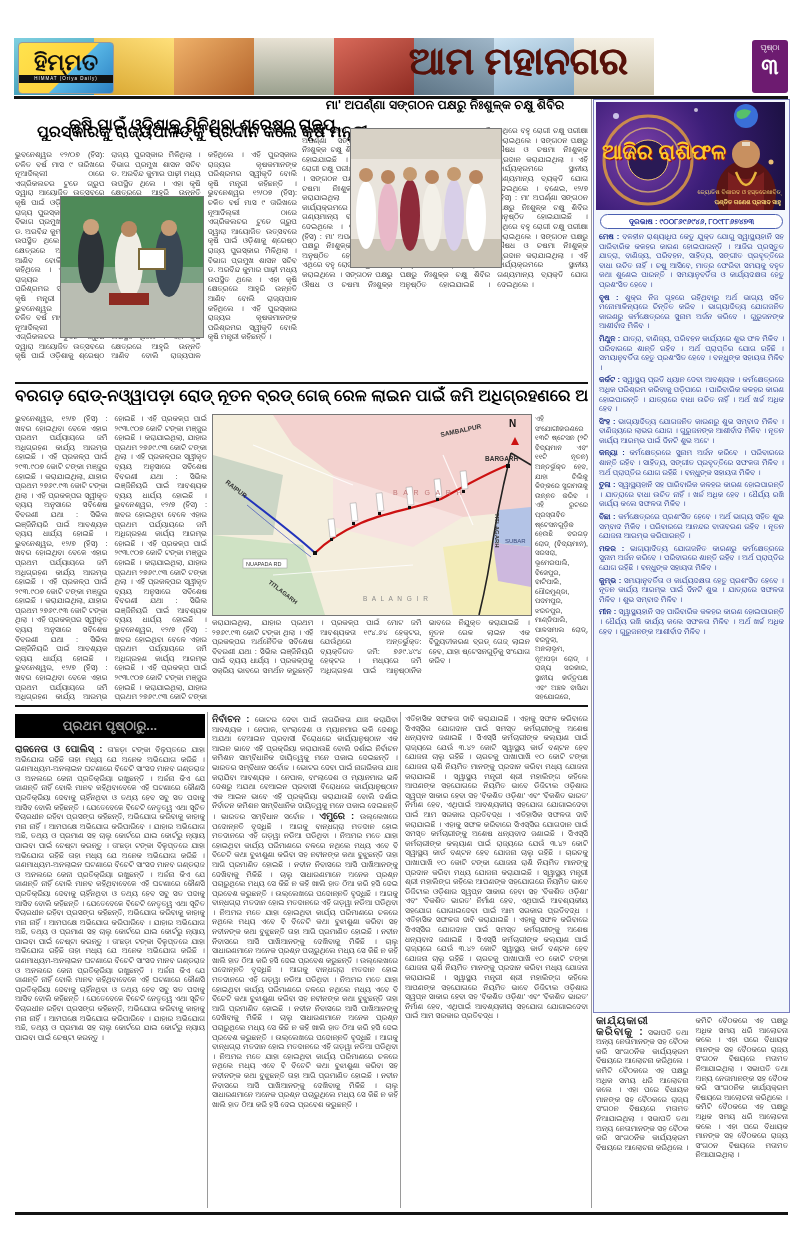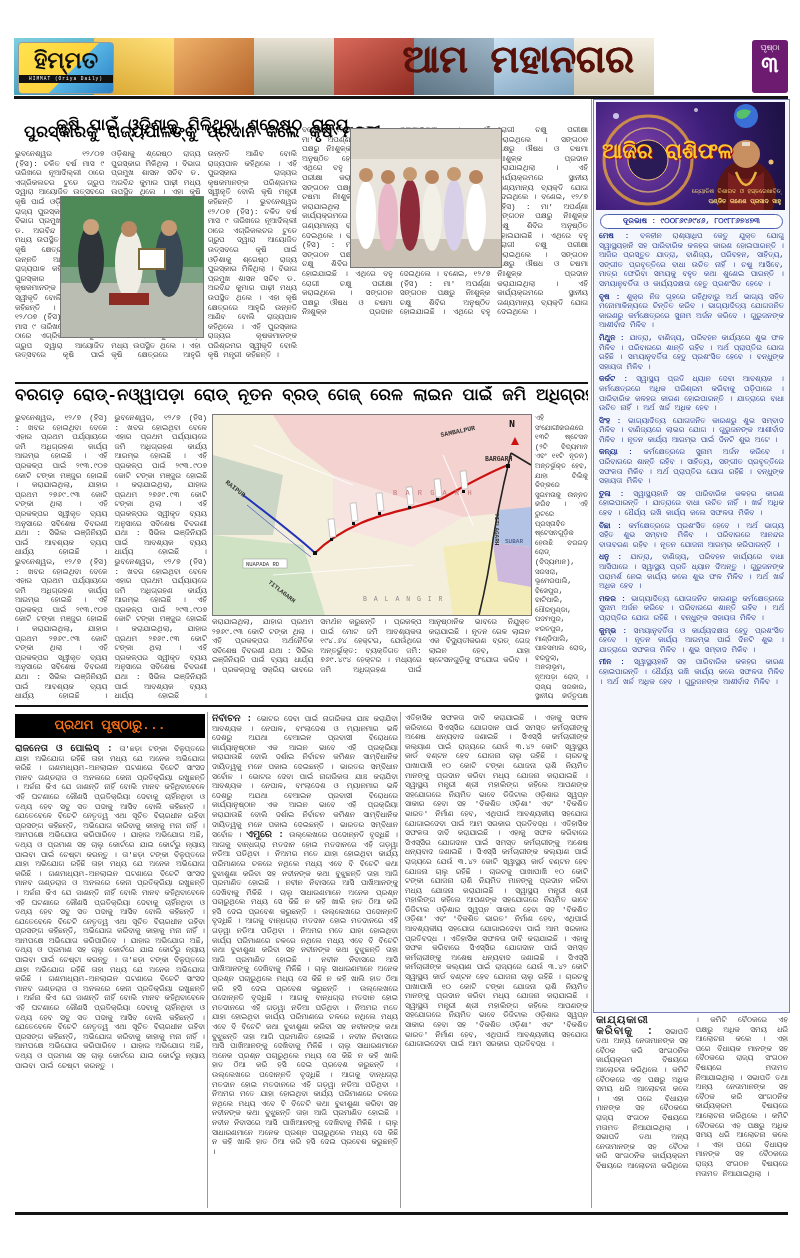--- a/index.html
+++ b/index.html
@@ -1,17 +1,17 @@
 <!DOCTYPE html>
 <html><head>
 <meta charset="utf-8">
 <style>
   html,body{margin:0;padding:0;background:#fff;}
   .page{position:relative;width:800px;height:1258px;background:#fff;overflow:hidden;
-        font-family:Liberation Mono, monospace;color:#1c1c1c;}
+        font-family:Liberation Sans, sans-serif;color:#1c1c1c;}
   .abs{position:absolute;}
   .bt{font-size:7.5px;line-height:9.6px;text-align:justify;overflow:hidden;color:#1e1e1e;}
   .cols2{column-count:2;column-gap:7px;}
   .cols3{column-count:3;column-gap:7px;}
   .hl{font-weight:bold;color:#000;text-align:center;white-space:nowrap;overflow:hidden;}
   .rule{background:#141414;}
   .vrule{background:#9a9a9a;width:1px;}
   .lead{font-weight:bold;font-size:9.5px;}
   
   .collage{display:flex;height:57px;overflow:hidden;}
@@ -27,21 +27,21 @@
   
   .horo{border:1.5px solid #7a7fc0;background:#f3f7fd;}
   .horo-banner{background:radial-gradient(circle at 22% 45%,#7a3fa8 0%,#3c1e78 45%,#1a1040 100%);
                position:relative;overflow:hidden;}
   .horo-title{font-size:21px;font-weight:900;color:#ffc928;text-shadow:1px 1px 0 #a01010;}
   .horo-credit{font-size:6px;color:#ffe07a;text-align:right;line-height:8px;}
   .pill{background:#fff;border:1px solid #4a5fb0;border-radius:8px;color:#20309a;
         font-size:7.5px;font-weight:bold;text-align:center;line-height:13px;}
   .horo-text{color:#1b2f86;}
   .horo-text p{margin:0 0 3px 0;}
-  .blackbox{background:#000;color:#f97316;font-weight:bold;font-size:13px;text-align:center;line-height:24px;}
+  .blackbox{background:#000;color:#a3a3a3;font-weight:bold;font-size:13px;text-align:center;line-height:24px;}
   .photo{border:1px solid #777;overflow:hidden;}
 </style>
 </head>
 <body>
 
 <div class="page">
 
   <div class="abs" style="left:14px;top:38px;width:774px;height:57px;">
     <div class="collage abs" style="left:0;top:0;width:640px;">
       <div class="tile" style="background:linear-gradient(160deg,#7fd0e0,#2e8fae);"></div>
@@ -82,20 +82,21 @@
       <circle cx="30" cy="30" r="8" fill="#caa27c"></circle>
       <ellipse cx="68" cy="66" rx="14" ry="36" fill="#f0ede4"></ellipse>
       <circle cx="68" cy="32" r="8" fill="#b98a63"></circle>
       <ellipse cx="108" cy="64" rx="14" ry="36" fill="#3a4754"></ellipse>
       <circle cx="108" cy="31" r="8" fill="#c69b74"></circle>
       <rect x="78" y="52" width="26" height="20" fill="#fff" stroke="#7c6a3a" stroke-width="2"></rect>
       <rect x="48" y="96" width="40" height="12" fill="#8e2b22"></rect>
     </svg>
   </div>
 
+  <div class="abs hl" style="left:302px;top:98px;width:286px;font-size:12.5px;">ମା' ଅପର୍ଣ୍ଣା ସଙ୍ଗଠନ ପକ୍ଷରୁ ନିଃଶୁଳ୍କ ଚକ୍ଷୁ ଶିବିର</div>
   <div class="abs bt cols3" style="left:302px;top:126px;width:286px;height:255px;">ବଣେଇ, ୧୨/୭ (ହିସ) : ମା' ଅପର୍ଣ୍ଣା ସଙ୍ଗଠନ ପକ୍ଷରୁ ନିଃଶୁଳ୍କ ଚକ୍ଷୁ ଶିବିର ଅନୁଷ୍ଠିତ ହୋଇଯାଇଛି । ଏଥିରେ ବହୁ ରୋଗୀ ଚକ୍ଷୁ ପରୀକ୍ଷା କରାଇଥିଲେ । ସଙ୍ଗଠନ ପକ୍ଷରୁ ଔଷଧ ଓ ଚଷମା ନିଃଶୁଳ୍କ ପ୍ରଦାନ କରାଯାଇଥିଲା । ଏହି କାର୍ଯ୍ୟକ୍ରମରେ ସ୍ଥାନୀୟ ଗଣ୍ୟମାନ୍ୟ ବ୍ୟକ୍ତି ଯୋଗ ଦେଇଥିଲେ । ବଣେଇ, ୧୨/୭ (ହିସ) : ମା' ଅପର୍ଣ୍ଣା ସଙ୍ଗଠନ ପକ୍ଷରୁ ନିଃଶୁଳ୍କ ଚକ୍ଷୁ ଶିବିର ଅନୁଷ୍ଠିତ ହୋଇଯାଇଛି । ଏଥିରେ ବହୁ ରୋଗୀ ଚକ୍ଷୁ ପରୀକ୍ଷା କରାଇଥିଲେ । ସଙ୍ଗଠନ ପକ୍ଷରୁ ଔଷଧ ଓ ଚଷମା ନିଃଶୁଳ୍କ ପ୍ରଦାନ କରାଯାଇଥିଲା । ଏହି କାର୍ଯ୍ୟକ୍ରମରେ ସ୍ଥାନୀୟ ଗଣ୍ୟମାନ୍ୟ ବ୍ୟକ୍ତି ଯୋଗ ଦେଇଥିଲେ । ବଣେଇ, ୧୨/୭ (ହିସ) : ମା' ଅପର୍ଣ୍ଣା ସଙ୍ଗଠନ ପକ୍ଷରୁ ନିଃଶୁଳ୍କ ଚକ୍ଷୁ ଶିବିର ଅନୁଷ୍ଠିତ ହୋଇଯାଇଛି । ଏଥିରେ ବହୁ ରୋଗୀ ଚକ୍ଷୁ ପରୀକ୍ଷା କରାଇଥିଲେ । ସଙ୍ଗଠନ ପକ୍ଷରୁ ଔଷଧ ଓ ଚଷମା ନିଃଶୁଳ୍କ ପ୍ରଦାନ କରାଯାଇଥିଲା । ଏହି କାର୍ଯ୍ୟକ୍ରମରେ ସ୍ଥାନୀୟ ଗଣ୍ୟମାନ୍ୟ ବ୍ୟକ୍ତି ଯୋଗ ଦେଇଥିଲେ । ବଣେଇ, ୧୨/୭ (ହିସ) : ମା' ଅପର୍ଣ୍ଣା ସଙ୍ଗଠନ ପକ୍ଷରୁ ନିଃଶୁଳ୍କ ଚକ୍ଷୁ ଶିବିର ଅନୁଷ୍ଠିତ ହୋଇଯାଇଛି । ଏଥିରେ ବହୁ ରୋଗୀ ଚକ୍ଷୁ ପରୀକ୍ଷା କରାଇଥିଲେ । ସଙ୍ଗଠନ ପକ୍ଷରୁ ଔଷଧ ଓ ଚଷମା ନିଃଶୁଳ୍କ ପ୍ରଦାନ କରାଯାଇଥିଲା । ଏହି କାର୍ଯ୍ୟକ୍ରମରେ ସ୍ଥାନୀୟ ଗଣ୍ୟମାନ୍ୟ ବ୍ୟକ୍ତି ଯୋଗ ଦେଇଥିଲେ । ବଣେଇ, ୧୨/୭ (ହିସ) : ମା' ଅପର୍ଣ୍ଣା ସଙ୍ଗଠନ ପକ୍ଷରୁ ନିଃଶୁଳ୍କ ଚକ୍ଷୁ ଶିବିର ଅନୁଷ୍ଠିତ ହୋଇଯାଇଛି । ଏଥିରେ ବହୁ ରୋଗୀ ଚକ୍ଷୁ ପରୀକ୍ଷା କରାଇଥିଲେ । ସଙ୍ଗଠନ ପକ୍ଷରୁ ଔଷଧ ଓ ଚଷମା ନିଃଶୁଳ୍କ ପ୍ରଦାନ କରାଯାଇଥିଲା । ଏହି କାର୍ଯ୍ୟକ୍ରମରେ ସ୍ଥାନୀୟ ଗଣ୍ୟମାନ୍ୟ ବ୍ୟକ୍ତି ଯୋଗ ଦେଇଥିଲେ ।</div>
   <div class="abs photo" style="left:350px;top:128px;width:150px;height:138px;">
     <svg width="150" height="138" viewBox="0 0 150 138">
       <rect width="150" height="138" fill="#e9e4dc"></rect>
       <rect width="150" height="30" fill="#d8d2c6"></rect>
       <rect y="110" width="150" height="28" fill="#c9c2b4"></rect>
       <g>
         <ellipse cx="15" cy="86" rx="10" ry="34" fill="#ffffff"></ellipse>
           <circle cx="15" cy="46" r="7" fill="#c09068"></circle>
         <ellipse cx="37" cy="88" rx="10" ry="34" fill="#e8b8c8"></ellipse>
@@ -137,21 +138,20 @@
     <div class="pill abs" style="left:6px;top:114px;width:181px;height:13px;">ଦୂରଭାଷ : ୯୦୦୮୬୯୬୯୪୬, ୮୦୯୮୮୬୭୪୭୩</div>
     <div class="abs bt horo-text" style="left:5px;top:132px;width:185px;height:774px;">
       <p><b>ମେଷ :</b> <span>ବଳହୀନ ରାଶ୍ୟାଧିପ କେତୁ ଯୁକ୍ତ ଯୋଗୁ ସ୍ୱାସ୍ଥ୍ୟହାନି ସହ ପାରିବାରିକ କଳହର କାରଣ ହୋଇପାରନ୍ତି । ଆଜିର ପ୍ରସ୍ତୁତ ଯାତ୍ରା, ବାଣିଜ୍ୟ, ପରିବହନ, ସାହିତ୍ୟ, ସଙ୍ଗୀତ ପ୍ରବୃତ୍ତିରେ ବାଧା ଉଚିତ ନାହିଁ । ଚଷୁ ଆସିବେ, ମାତ୍ର ଫେରିବା ସମୟକୁ ବହୁତ କଥା ଶୁଣେଇ ପାରନ୍ତି । ସମୟାନୁବର୍ତିତା ଓ କାର୍ଯ୍ୟଦକ୍ଷତା ହେତୁ ପ୍ରଶଂସିତ ହେବେ ।</span></p>
       <p><b>ବୃଷ :</b> <span>ଶୁକ୍ର ନିଜ ଗୃହରେ ରହିଥିବାରୁ ଅର୍ଥ ଭାଗ୍ୟ ସହିତ ମନୋମାଳିନ୍ୟରେ ଚିନ୍ତିତ କରିବ । ଭାଗ୍ୟାଦିତ୍ୟ ଯୋଗଜନିତ କାରଣରୁ କର୍ମକ୍ଷେତ୍ରରେ ସୁନାମ ଅର୍ଜନ କରିବେ । ଗୁରୁଜନଙ୍କ ଆଶୀର୍ବାଦ ମିଳିବ ।</span></p>
       <p><b>ମିଥୁନ :</b> <span>ଯାତ୍ରା, ବାଣିଜ୍ୟ, ପରିବହନ କାର୍ଯ୍ୟରେ ଶୁଭ ଫଳ ମିଳିବ । ପରିବାରରେ ଶାନ୍ତି ରହିବ । ଅର୍ଥ ପ୍ରାପ୍ତିର ଯୋଗ ରହିଛି । ସମୟାନୁବର୍ତିତା ହେତୁ ପ୍ରଶଂସିତ ହେବେ । ବନ୍ଧୁଙ୍କ ସହାୟତା ମିଳିବ ।</span></p>
       <p><b>କର୍କଟ :</b> <span>ସ୍ୱାସ୍ଥ୍ୟ ପ୍ରତି ଧ୍ୟାନ ଦେବା ଆବଶ୍ୟକ । କର୍ମକ୍ଷେତ୍ରରେ ଅଧିକ ପରିଶ୍ରମ କରିବାକୁ ପଡ଼ିପାରେ । ପାରିବାରିକ କଳହର କାରଣ ହୋଇପାରନ୍ତି । ଯାତ୍ରାରେ ବାଧା ଉଚିତ ନାହିଁ । ଅର୍ଥ ଖର୍ଚ୍ଚ ଅଧିକ ହେବ ।</span></p>
       <p><b>ସିଂହ :</b> <span>ଭାଗ୍ୟାଦିତ୍ୟ ଯୋଗଜନିତ କାରଣରୁ ଶୁଭ ସମ୍ବାଦ ମିଳିବ । ବାଣିଜ୍ୟରେ ଲାଭର ଯୋଗ । ଗୁରୁଜନଙ୍କ ଆଶୀର୍ବାଦ ମିଳିବ । ନୂତନ କାର୍ଯ୍ୟ ଆରମ୍ଭ ପାଇଁ ଦିନଟି ଶୁଭ ଅଟେ ।</span></p>
       <p><b>କନ୍ୟା :</b> <span>କର୍ମକ୍ଷେତ୍ରରେ ସୁନାମ ଅର୍ଜନ କରିବେ । ପରିବାରରେ ଶାନ୍ତି ରହିବ । ସାହିତ୍ୟ, ସଙ୍ଗୀତ ପ୍ରବୃତ୍ତିରେ ସଫଳତା ମିଳିବ । ଅର୍ଥ ପ୍ରାପ୍ତିର ଯୋଗ ରହିଛି । ବନ୍ଧୁଙ୍କ ସହାୟତା ମିଳିବ ।</span></p>
       <p><b>ତୁଳା :</b> <span>ସ୍ୱାସ୍ଥ୍ୟହାନି ସହ ପାରିବାରିକ କଳହର କାରଣ ହୋଇପାରନ୍ତି । ଯାତ୍ରାରେ ବାଧା ଉଚିତ ନାହିଁ । ଖର୍ଚ୍ଚ ଅଧିକ ହେବ । ଧୈର୍ଯ୍ୟ ରଖି କାର୍ଯ୍ୟ କଲେ ସଫଳତା ମିଳିବ ।</span></p>
       <p><b>ବିଛା :</b> <span>କର୍ମକ୍ଷେତ୍ରରେ ପ୍ରଶଂସିତ ହେବେ । ଅର୍ଥ ଭାଗ୍ୟ ସହିତ ଶୁଭ ସମ୍ବାଦ ମିଳିବ । ପରିବାରରେ ଆନନ୍ଦର ବାତାବରଣ ରହିବ । ନୂତନ ଯୋଜନା ଆରମ୍ଭ କରିପାରନ୍ତି ।</span></p>
-      <p><b>ଧନୁ :</b> <span>ଯାତ୍ରା, ବାଣିଜ୍ୟ, ପରିବହନ କାର୍ଯ୍ୟରେ ବାଧା ଆସିପାରେ । ସ୍ୱାସ୍ଥ୍ୟ ପ୍ରତି ଧ୍ୟାନ ଦିଅନ୍ତୁ । ଗୁରୁଜନଙ୍କ ପରାମର୍ଶ ନେଇ କାର୍ଯ୍ୟ କଲେ ଶୁଭ ଫଳ ମିଳିବ । ଅର୍ଥ ଖର୍ଚ୍ଚ ଅଧିକ ହେବ ।</span></p>
       <p><b>ମକର :</b> <span>ଭାଗ୍ୟାଦିତ୍ୟ ଯୋଗଜନିତ କାରଣରୁ କର୍ମକ୍ଷେତ୍ରରେ ସୁନାମ ଅର୍ଜନ କରିବେ । ପରିବାରରେ ଶାନ୍ତି ରହିବ । ଅର୍ଥ ପ୍ରାପ୍ତିର ଯୋଗ ରହିଛି । ବନ୍ଧୁଙ୍କ ସହାୟତା ମିଳିବ ।</span></p>
       <p><b>କୁମ୍ଭ :</b> <span>ସମୟାନୁବର୍ତିତା ଓ କାର୍ଯ୍ୟଦକ୍ଷତା ହେତୁ ପ୍ରଶଂସିତ ହେବେ । ନୂତନ କାର୍ଯ୍ୟ ଆରମ୍ଭ ପାଇଁ ଦିନଟି ଶୁଭ । ଯାତ୍ରାରେ ସଫଳତା ମିଳିବ । ଶୁଭ ସମ୍ବାଦ ମିଳିବ ।</span></p>
       <p><b>ମୀନ :</b> <span>ସ୍ୱାସ୍ଥ୍ୟହାନି ସହ ପାରିବାରିକ କଳହର କାରଣ ହୋଇପାରନ୍ତି । ଧୈର୍ଯ୍ୟ ରଖି କାର୍ଯ୍ୟ କଲେ ସଫଳତା ମିଳିବ । ଅର୍ଥ ଖର୍ଚ୍ଚ ଅଧିକ ହେବ । ଗୁରୁଜନଙ୍କ ଆଶୀର୍ବାଦ ମିଳିବ ।</span></p>
     </div>
   </div>
 
   <div class="abs rule" style="left:15px;top:382px;width:573px;height:1.5px;"></div>
   <div class="abs hl" style="left:15px;top:386px;width:573px;font-size:16.5px;">ବରଗଡ଼ ରୋଡ୍-ନଓ୍ୱାପଡ଼ା ରୋଡ୍ ନୂତନ ବ୍ରଡ୍ ଗେଜ୍ ରେଳ ଲାଇନ ପାଇଁ ଜମି ଅଧିଗ୍ରହଣରେ ଅଗ୍ରଗତି</div>
   <div class="abs bt cols2" style="left:15px;top:414px;width:192px;height:288px;">ଭୁବନେଶ୍ୱର, ୧୨/୭ (ହିସ) : ଖବର ହୋଇଥିବା ବେଳେ ଏହାର ପ୍ରଥମ ପର୍ଯ୍ୟାୟରେ ଜମି ଅଧିଗ୍ରହଣ କାର୍ଯ୍ୟ ଆରମ୍ଭ ହୋଇଛି । ଏହି ପ୍ରକଳ୍ପ ପାଇଁ ୨୯୩.୯୦୭ କୋଟି ଟଙ୍କା ମଞ୍ଜୁର ହୋଇଛି । କରାଯାଇଥିଲା, ଯାହାର ପ୍ରଥମ ୨୭୬୯.୯୩ କୋଟି ଟଙ୍କା ଥିଲା । ଏହି ପ୍ରକଳ୍ପର ସ୍ୱୀକୃତ ବ୍ୟୟ ଅନୁସାରେ ସବିଶେଷ ବିବରଣୀ ଯଥା : ସିଭିଲ ଇଞ୍ଜିନିୟରି ପାଇଁ ଆବଶ୍ୟକ ବ୍ୟୟ ଧାର୍ଯ୍ୟ ହୋଇଛି । ଭୁବନେଶ୍ୱର, ୧୨/୭ (ହିସ) : ଖବର ହୋଇଥିବା ବେଳେ ଏହାର ପ୍ରଥମ ପର୍ଯ୍ୟାୟରେ ଜମି ଅଧିଗ୍ରହଣ କାର୍ଯ୍ୟ ଆରମ୍ଭ ହୋଇଛି । ଏହି ପ୍ରକଳ୍ପ ପାଇଁ ୨୯୩.୯୦୭ କୋଟି ଟଙ୍କା ମଞ୍ଜୁର ହୋଇଛି । କରାଯାଇଥିଲା, ଯାହାର ପ୍ରଥମ ୨୭୬୯.୯୩ କୋଟି ଟଙ୍କା ଥିଲା । ଏହି ପ୍ରକଳ୍ପର ସ୍ୱୀକୃତ ବ୍ୟୟ ଅନୁସାରେ ସବିଶେଷ ବିବରଣୀ ଯଥା : ସିଭିଲ ଇଞ୍ଜିନିୟରି ପାଇଁ ଆବଶ୍ୟକ ବ୍ୟୟ ଧାର୍ଯ୍ୟ ହୋଇଛି । ଭୁବନେଶ୍ୱର, ୧୨/୭ (ହିସ) : ଖବର ହୋଇଥିବା ବେଳେ ଏହାର ପ୍ରଥମ ପର୍ଯ୍ୟାୟରେ ଜମି ଅଧିଗ୍ରହଣ କାର୍ଯ୍ୟ ଆରମ୍ଭ ହୋଇଛି । ଏହି ପ୍ରକଳ୍ପ ପାଇଁ ୨୯୩.୯୦୭ କୋଟି ଟଙ୍କା ମଞ୍ଜୁର ହୋଇଛି । କରାଯାଇଥିଲା, ଯାହାର ପ୍ରଥମ ୨୭୬୯.୯୩ କୋଟି ଟଙ୍କା ଥିଲା । ଏହି ପ୍ରକଳ୍ପର ସ୍ୱୀକୃତ ବ୍ୟୟ ଅନୁସାରେ ସବିଶେଷ ବିବରଣୀ ଯଥା : ସିଭିଲ ଇଞ୍ଜିନିୟରି ପାଇଁ ଆବଶ୍ୟକ ବ୍ୟୟ ଧାର୍ଯ୍ୟ ହୋଇଛି । ଭୁବନେଶ୍ୱର, ୧୨/୭ (ହିସ) : ଖବର ହୋଇଥିବା ବେଳେ ଏହାର ପ୍ରଥମ ପର୍ଯ୍ୟାୟରେ ଜମି ଅଧିଗ୍ରହଣ କାର୍ଯ୍ୟ ଆରମ୍ଭ ହୋଇଛି । ଏହି ପ୍ରକଳ୍ପ ପାଇଁ ୨୯୩.୯୦୭ କୋଟି ଟଙ୍କା ମଞ୍ଜୁର ହୋଇଛି । କରାଯାଇଥିଲା, ଯାହାର ପ୍ରଥମ ୨୭୬୯.୯୩ କୋଟି ଟଙ୍କା ଥିଲା । ଏହି ପ୍ରକଳ୍ପର ସ୍ୱୀକୃତ ବ୍ୟୟ ଅନୁସାରେ ସବିଶେଷ ବିବରଣୀ ଯଥା : ସିଭିଲ ଇଞ୍ଜିନିୟରି ପାଇଁ ଆବଶ୍ୟକ ବ୍ୟୟ ଧାର୍ଯ୍ୟ ହୋଇଛି । ଭୁବନେଶ୍ୱର, ୧୨/୭ (ହିସ) : ଖବର ହୋଇଥିବା ବେଳେ ଏହାର ପ୍ରଥମ ପର୍ଯ୍ୟାୟରେ ଜମି ଅଧିଗ୍ରହଣ କାର୍ଯ୍ୟ ଆରମ୍ଭ ହୋଇଛି । ଏହି ପ୍ରକଳ୍ପ ପାଇଁ ୨୯୩.୯୦୭ କୋଟି ଟଙ୍କା ମଞ୍ଜୁର ହୋଇଛି । କରାଯାଇଥିଲା, ଯାହାର ପ୍ରଥମ ୨୭୬୯.୯୩ କୋଟି ଟଙ୍କା ଥିଲା । ଏହି ପ୍ରକଳ୍ପର ସ୍ୱୀକୃତ ବ୍ୟୟ ଅନୁସାରେ ସବିଶେଷ ବିବରଣୀ ଯଥା : ସିଭିଲ ଇଞ୍ଜିନିୟରି ପାଇଁ ଆବଶ୍ୟକ ବ୍ୟୟ ଧାର୍ଯ୍ୟ ହୋଇଛି ।</div>
 

